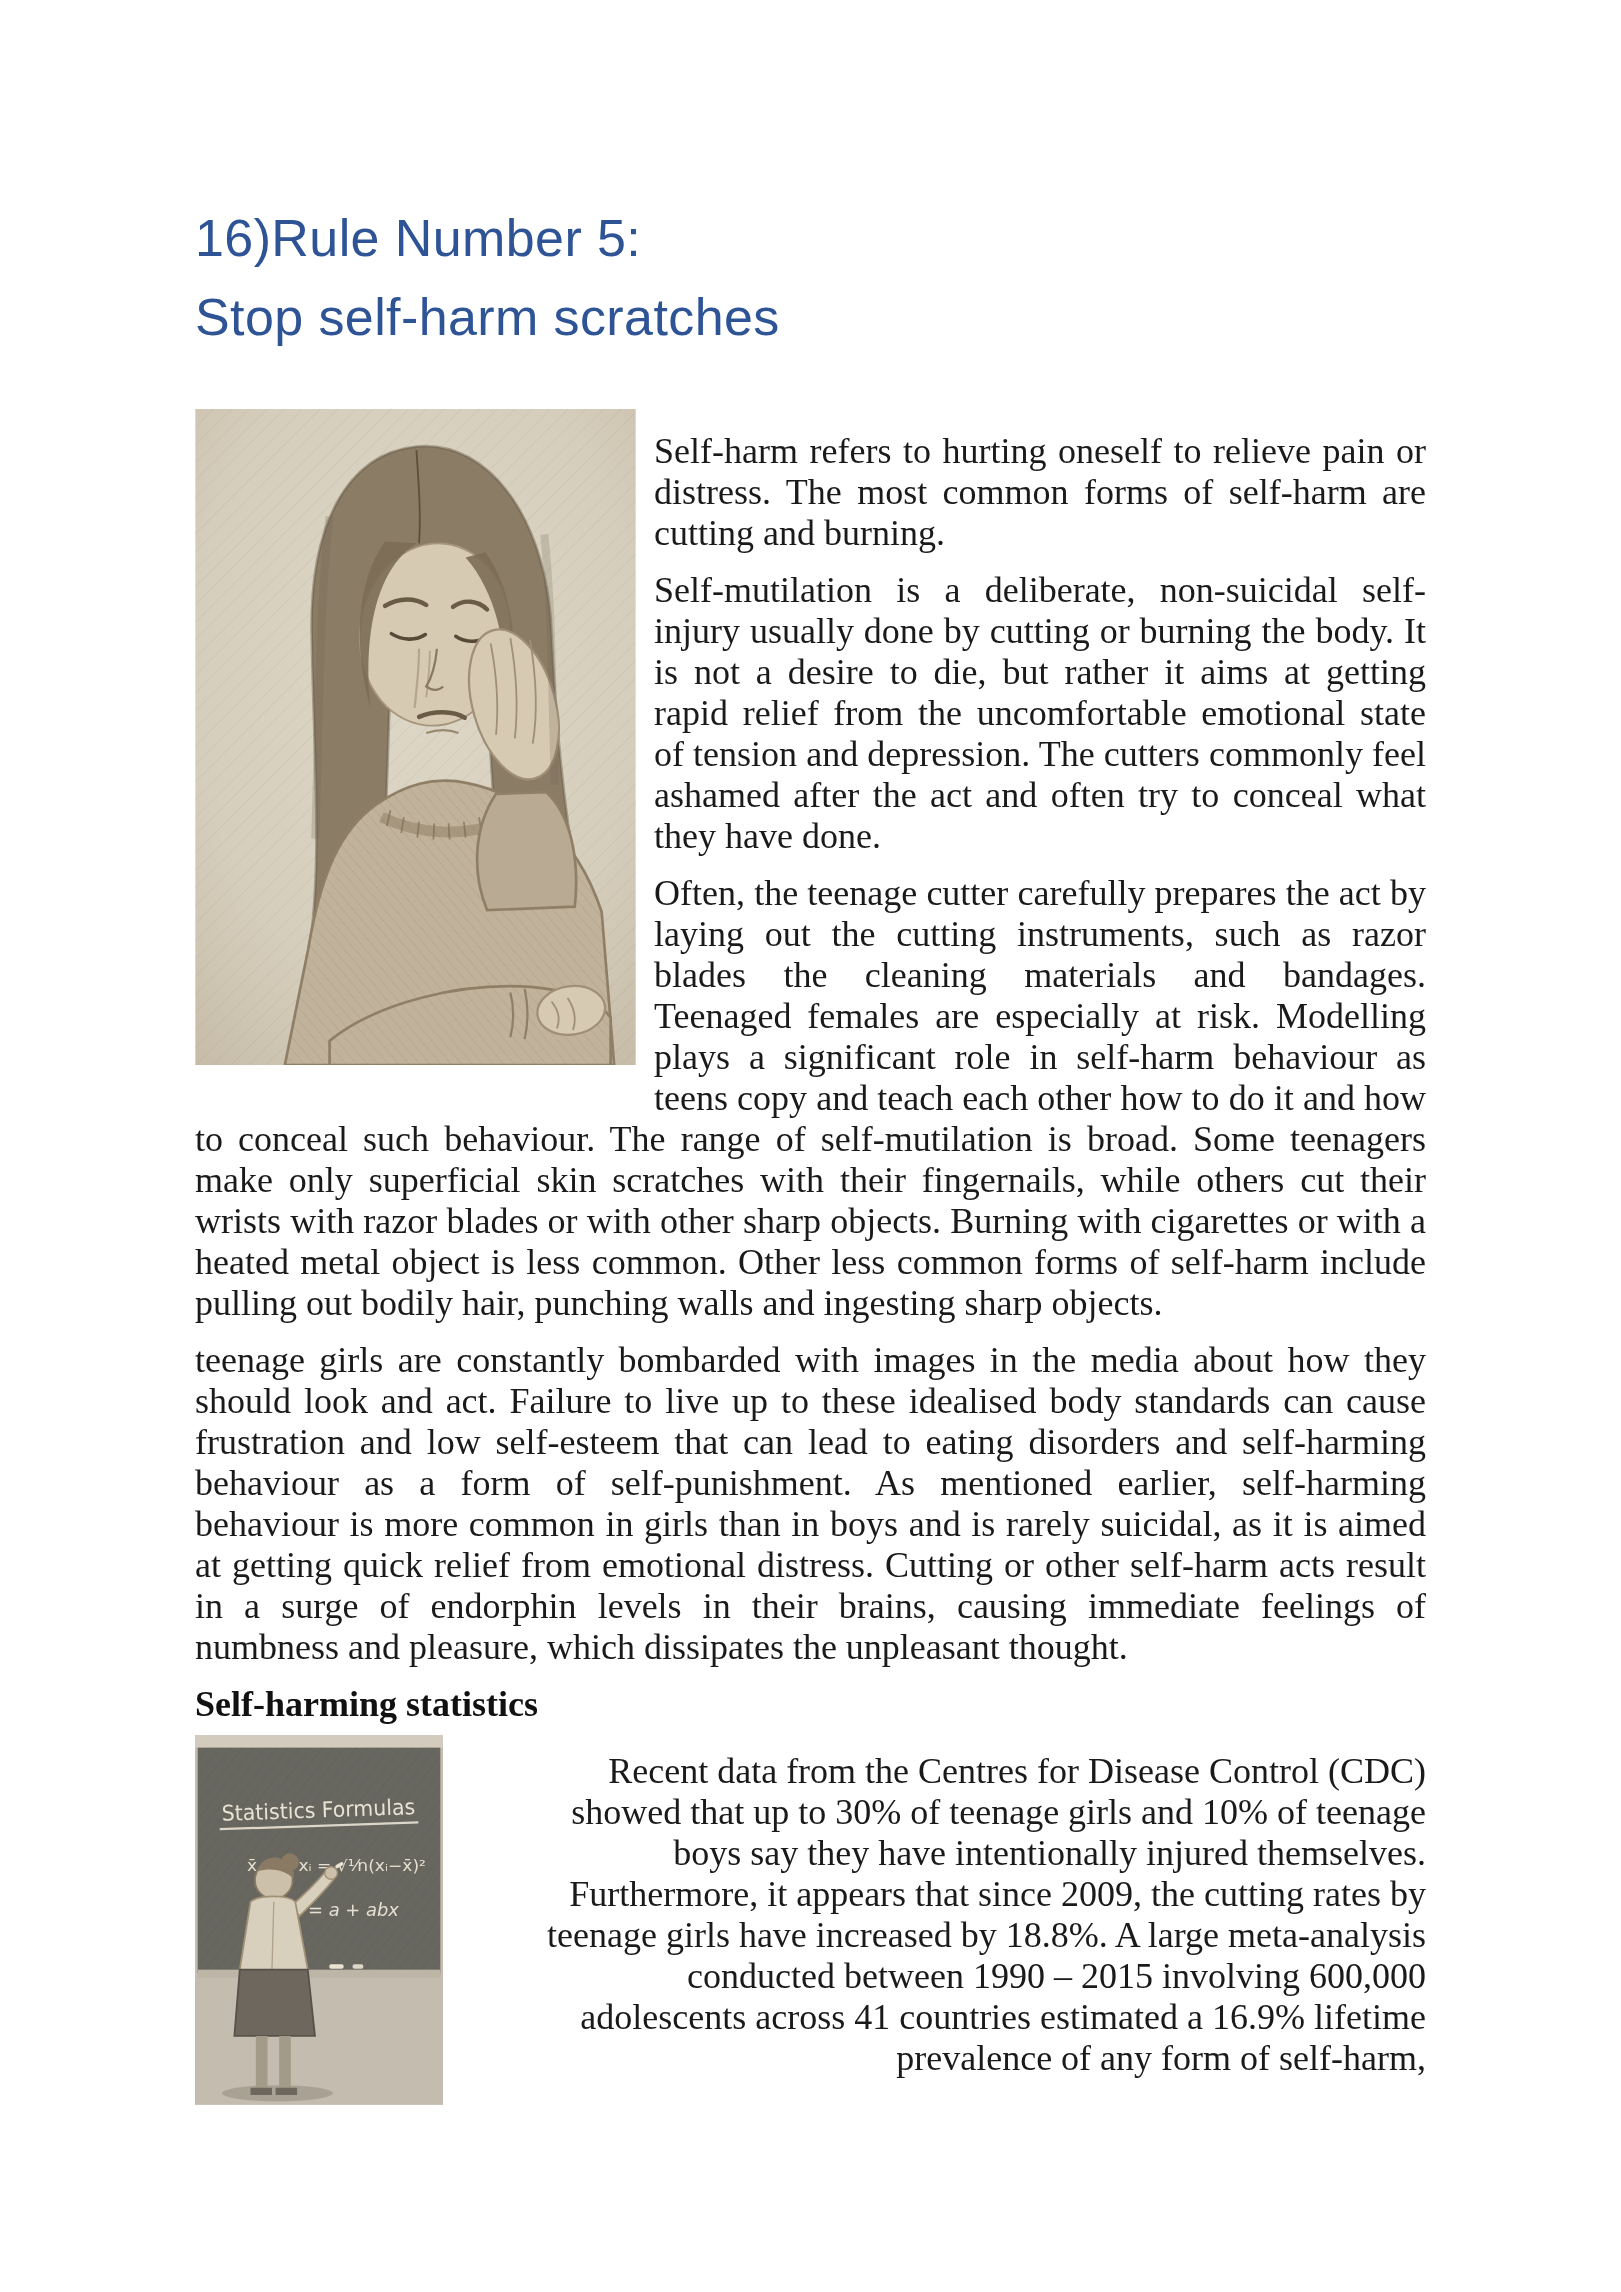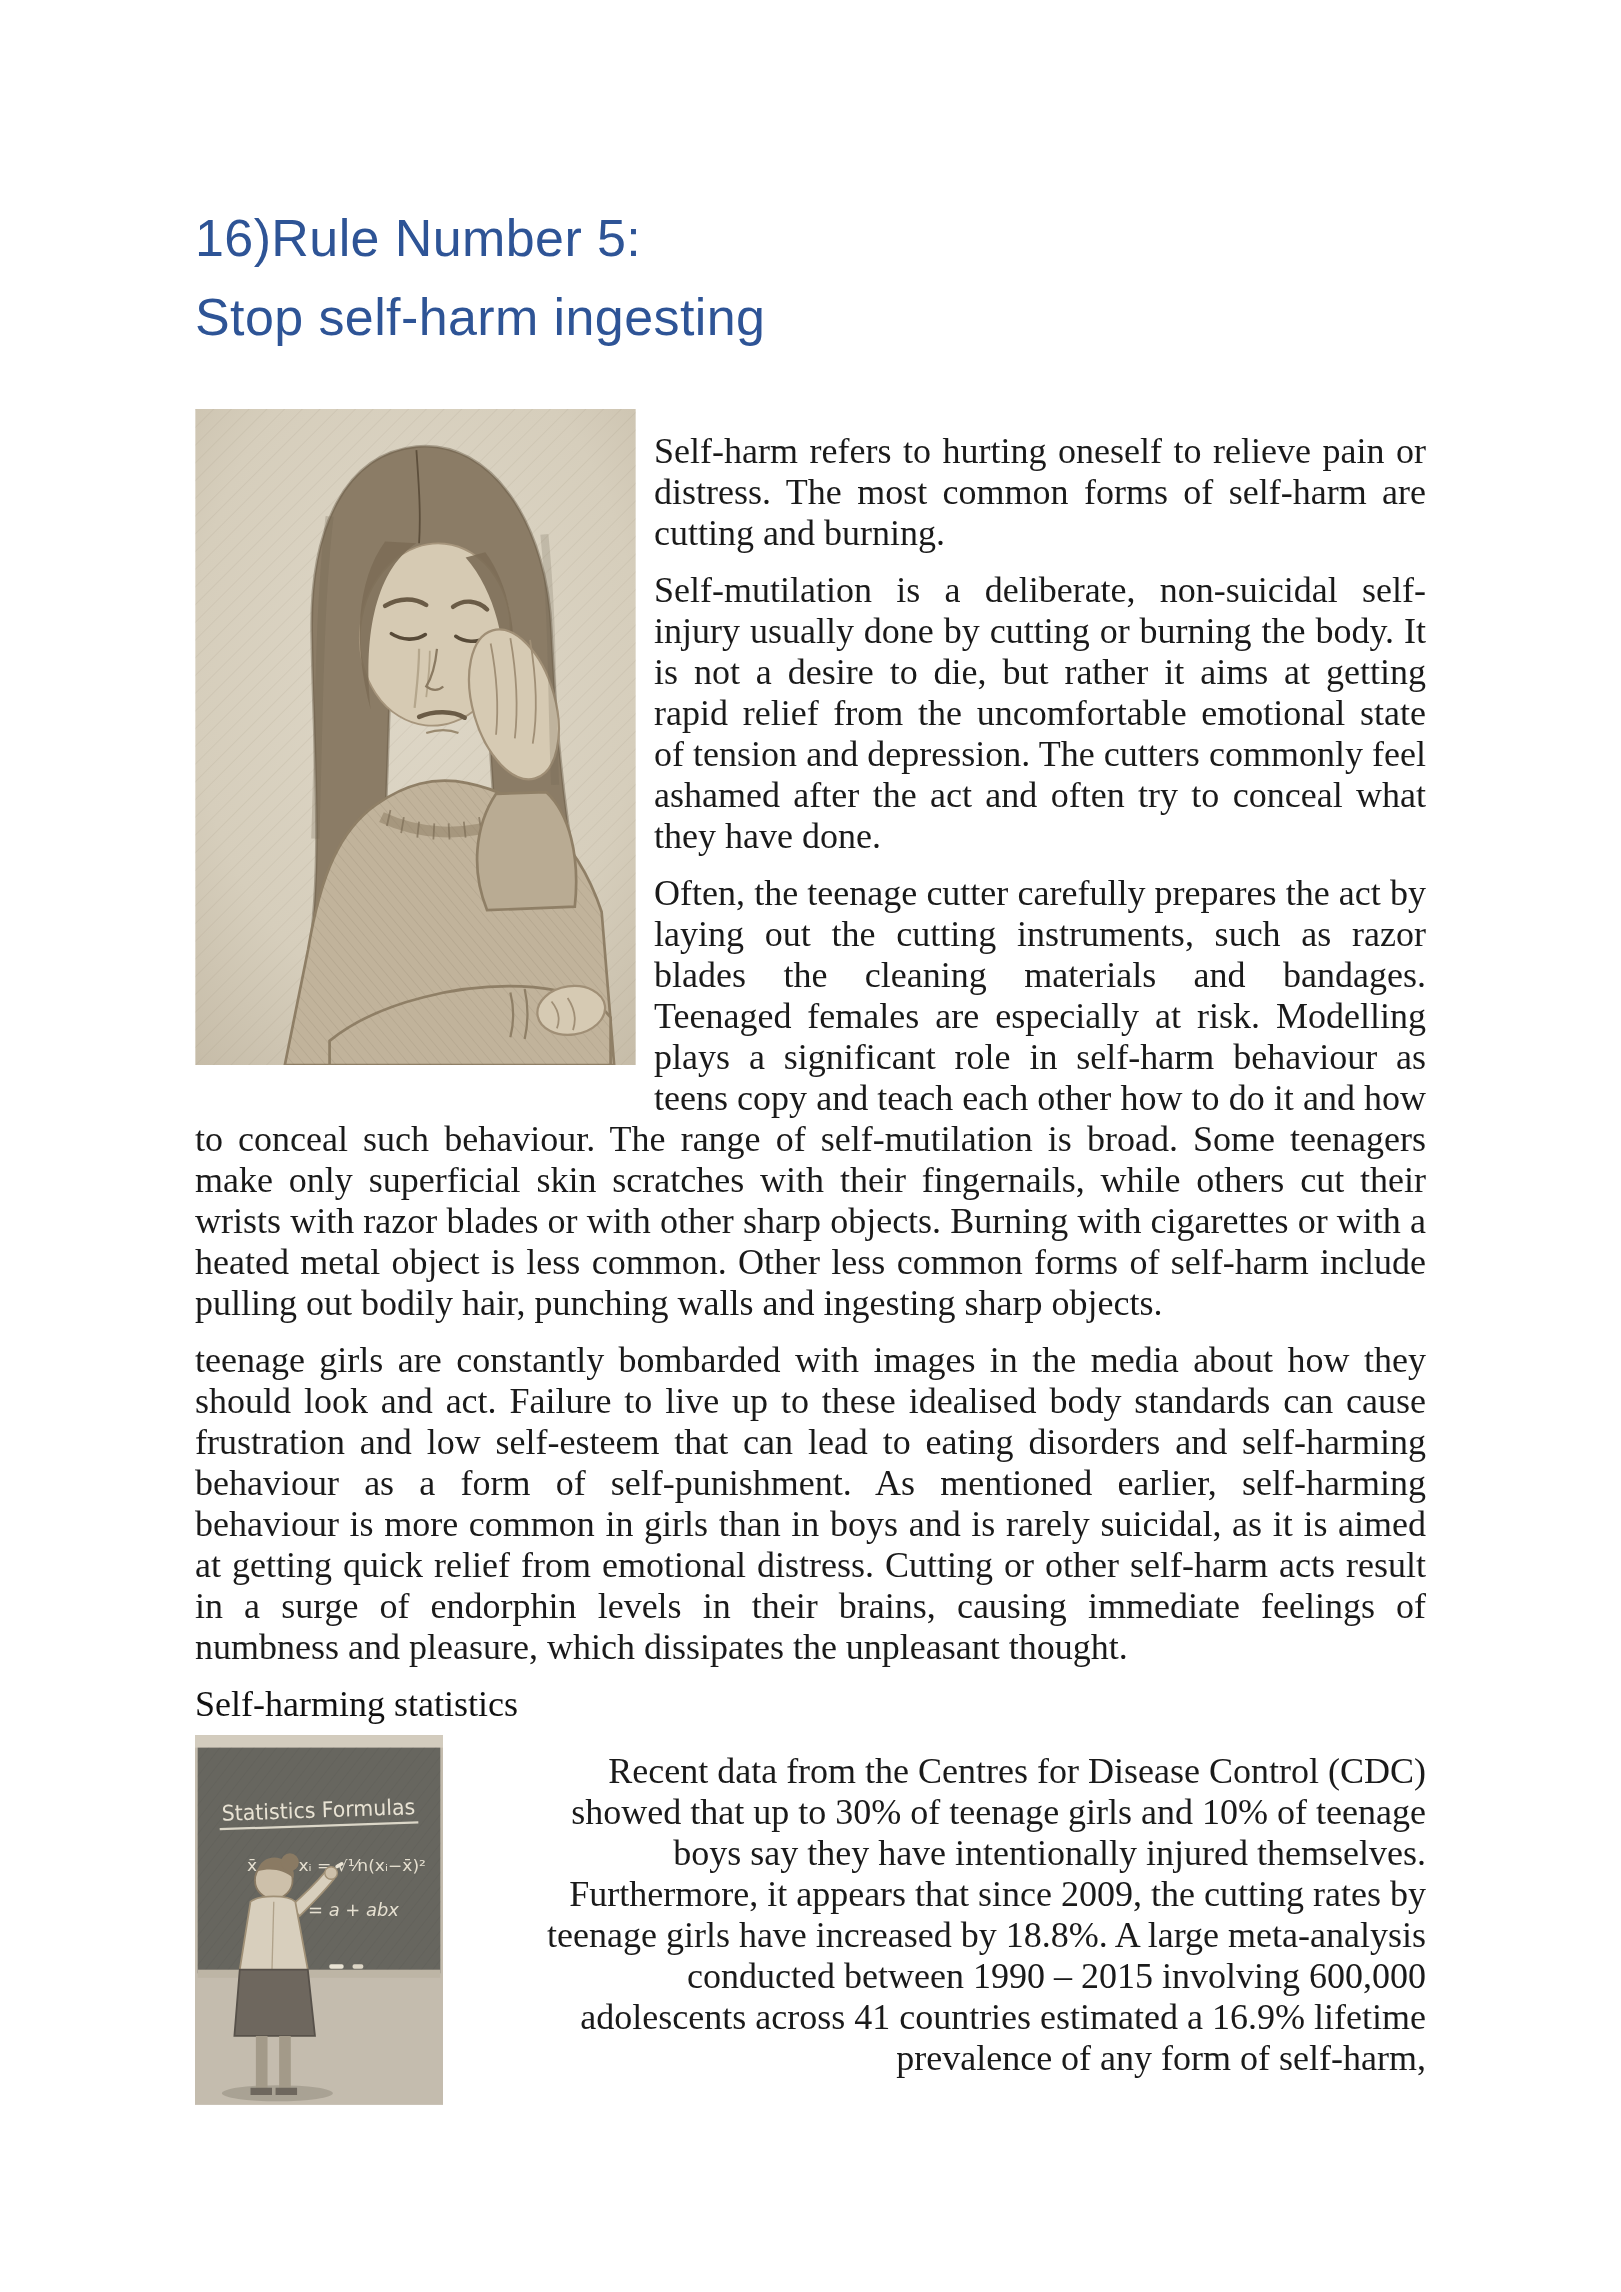--- a/index.html
+++ b/index.html
@@ -15,40 +15,40 @@
   }
   .content {
     position:absolute; left:195px; top:409px; width:1231px;
     font-size:36px; line-height:41px;
   }
   .content p { margin:0 0 16px 0; text-align:justify; }
   .content p.p1 { padding-top:21.5px; }
   .content p.p5 { text-align:right; padding-top:16px; }
   .lead-bold { font-weight:normal; }
   .stats-heading {
-    font-size:36px; line-height:41px; font-weight:normal;
+    font-size:36px; line-height:41px; font-weight:bold;
     margin:5.4px 0 10.7px 0; font-family:"Liberation Serif", serif; color:#111;
   }
   .figure-girl {
     float:left; width:441px; height:656px; margin:0 18px 21.5px 0;
   }
   .figure-stats {
     float:left; width:248px; height:370px; margin:0 74px 18px 0;
   }
   .figure-girl svg, .figure-stats svg { display:block; }
   .clear { clear:both; }
 </style>
 </head>
 <body>
 
 <div class="page">
 
   <div class="doc-title">
     <div>16)Rule Number 5:</div>
-    <div>Stop self-harm ingesting</div>
+    <div>Stop self-harm scratches</div>
   </div>
 
   <div class="content">
 
     <div class="figure-girl">
       <svg viewBox="0 0 492 733" width="441" height="656" xmlns="http://www.w3.org/2000/svg">
         <defs>
           <pattern id="ht" width="14" height="14" patternUnits="userSpaceOnUse" patternTransform="rotate(45)">
             <line x1="0" y1="0" x2="0" y2="14" stroke="#8a7c66" stroke-width="1.1"></line>
           </pattern>

